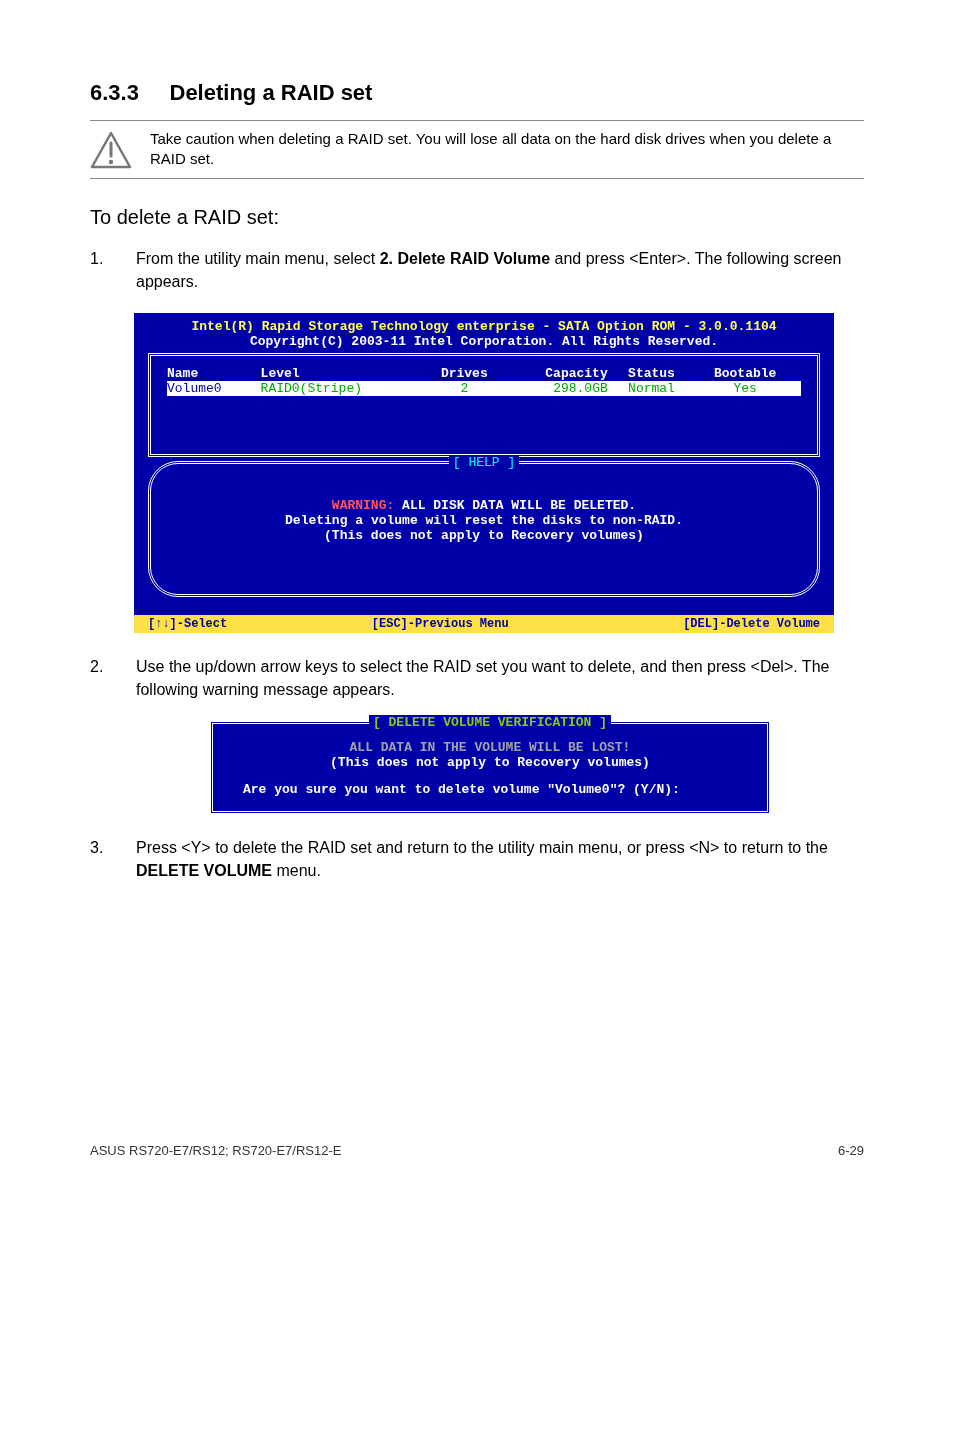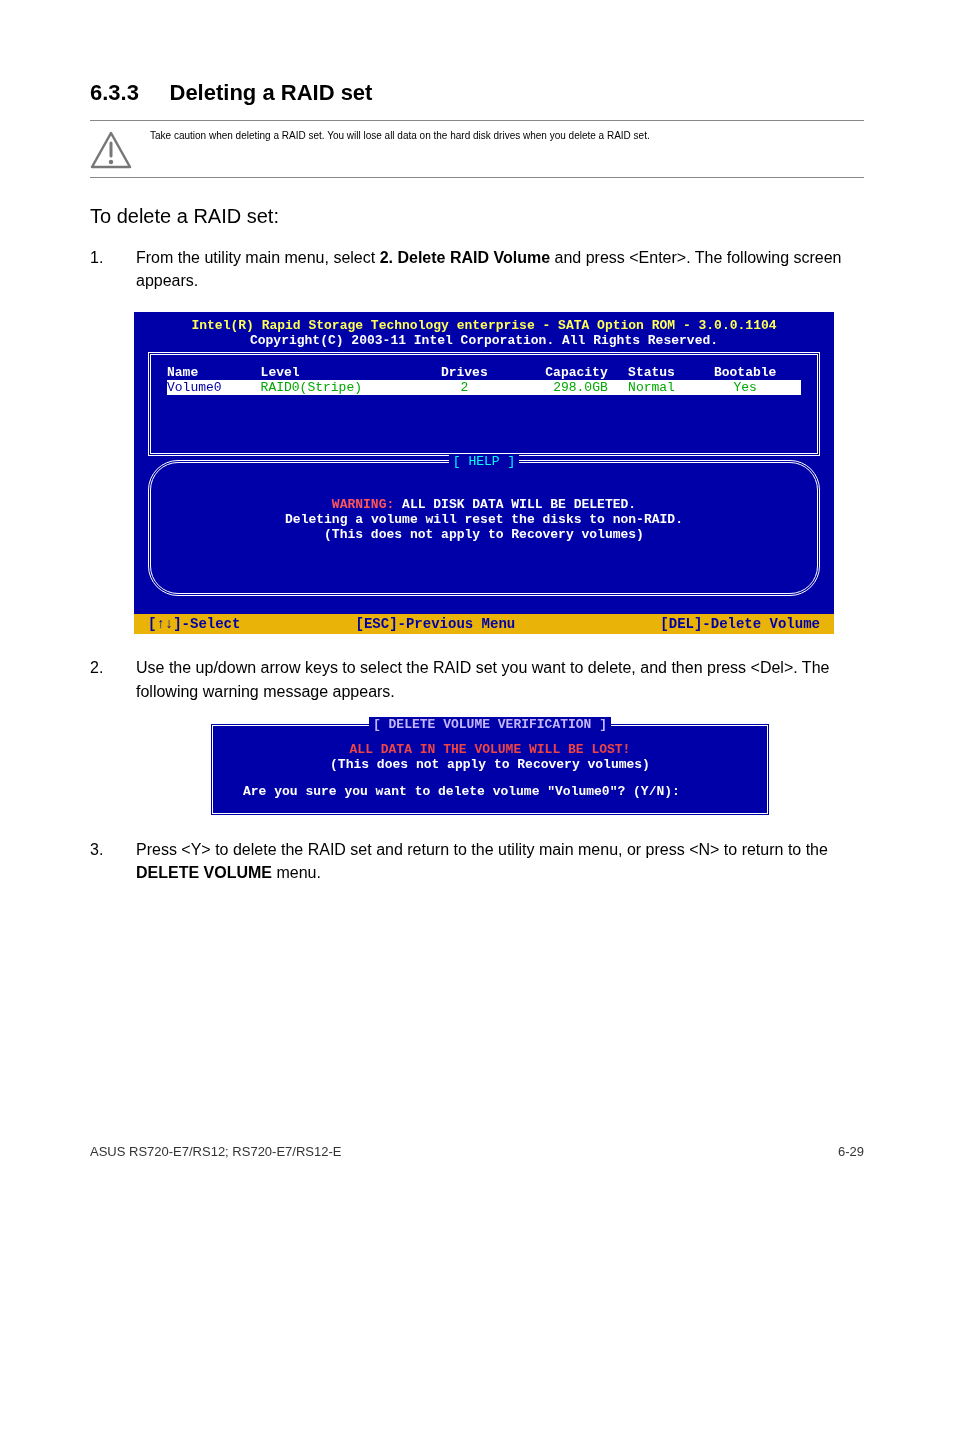--- a/index.html
+++ b/index.html
@@ -26,21 +26,21 @@
     border-top: 1px solid #888;
     border-bottom: 1px solid #888;
     padding: 8px 0;
     margin-bottom: 24px;
   }
   .alert-icon {
     flex: none;
     margin-top: 2px;
   }
   .note-text {
-    font-size: 10px;
+    font-size: 15px;
     line-height: 1.35;
   }
   .body-text {
     font-size: 20px;
     line-height: 1.4;
     margin: 0 0 16px 0;
   }
   ol.main {
     padding-left: 0;
     margin: 0 0 20px 0;
@@ -112,27 +112,27 @@
   }
   .bios .row-selected td.c-name { color: #0000a8; }
   .bios .row-selected td.c-green { color: #00a800; }
   .bios .help-content {
     text-align: center;
     font-weight: bold;
     padding: 14px 0 20px 0;
   }
   .bios .warn-label { color: #ff5555; }
   .bios-footer {
-    background: #eab308;
+    background: #fde047;
     color: #0000a8;
     font-weight: bold;
     padding: 2px 14px;
     display: flex;
     justify-content: space-between;
-    font-size: 14px;
+    font-size: 12px;
   }
   .bios-footer span:nth-child(2){ margin-right:30px;}
   .verify-box {
     margin: 0 0 22px 120px;
     width: 560px;
     background: #0000a8;
     font-family: "Courier New", monospace;
     font-size: 13px;
     color: #fff;
     border: 3px double #fff;
@@ -140,25 +140,25 @@
     padding: 12px 20px 14px 20px;
     text-align: center;
     box-sizing: border-box;
   }
   .verify-box .vlabel {
     position: absolute;
     top: -9px;
     left: 0;
     right: 0;
     text-align: center;
-    color: #c4b5fd;
+    color: #84cc16;
     font-weight: bold;
   }
   .verify-box .vlabel span { background: #0000a8; padding: 0 4px; }
-  .verify-box .red { color: #ef4444; font-weight: bold; font-family: Liberation Mono, monospace; }
+  .verify-box .red { color: #a3a3a3; font-weight: bold; font-family: Liberation Mono, monospace; }
   .verify-box .white { color: #fff; font-weight: bold; }
   .footer {
     display: flex;
     justify-content: space-between;
     font-size: 13px;
     color: #333;
     border-top: 0px;
     padding: 240px 90px 30px 90px;
   }
 </style>

